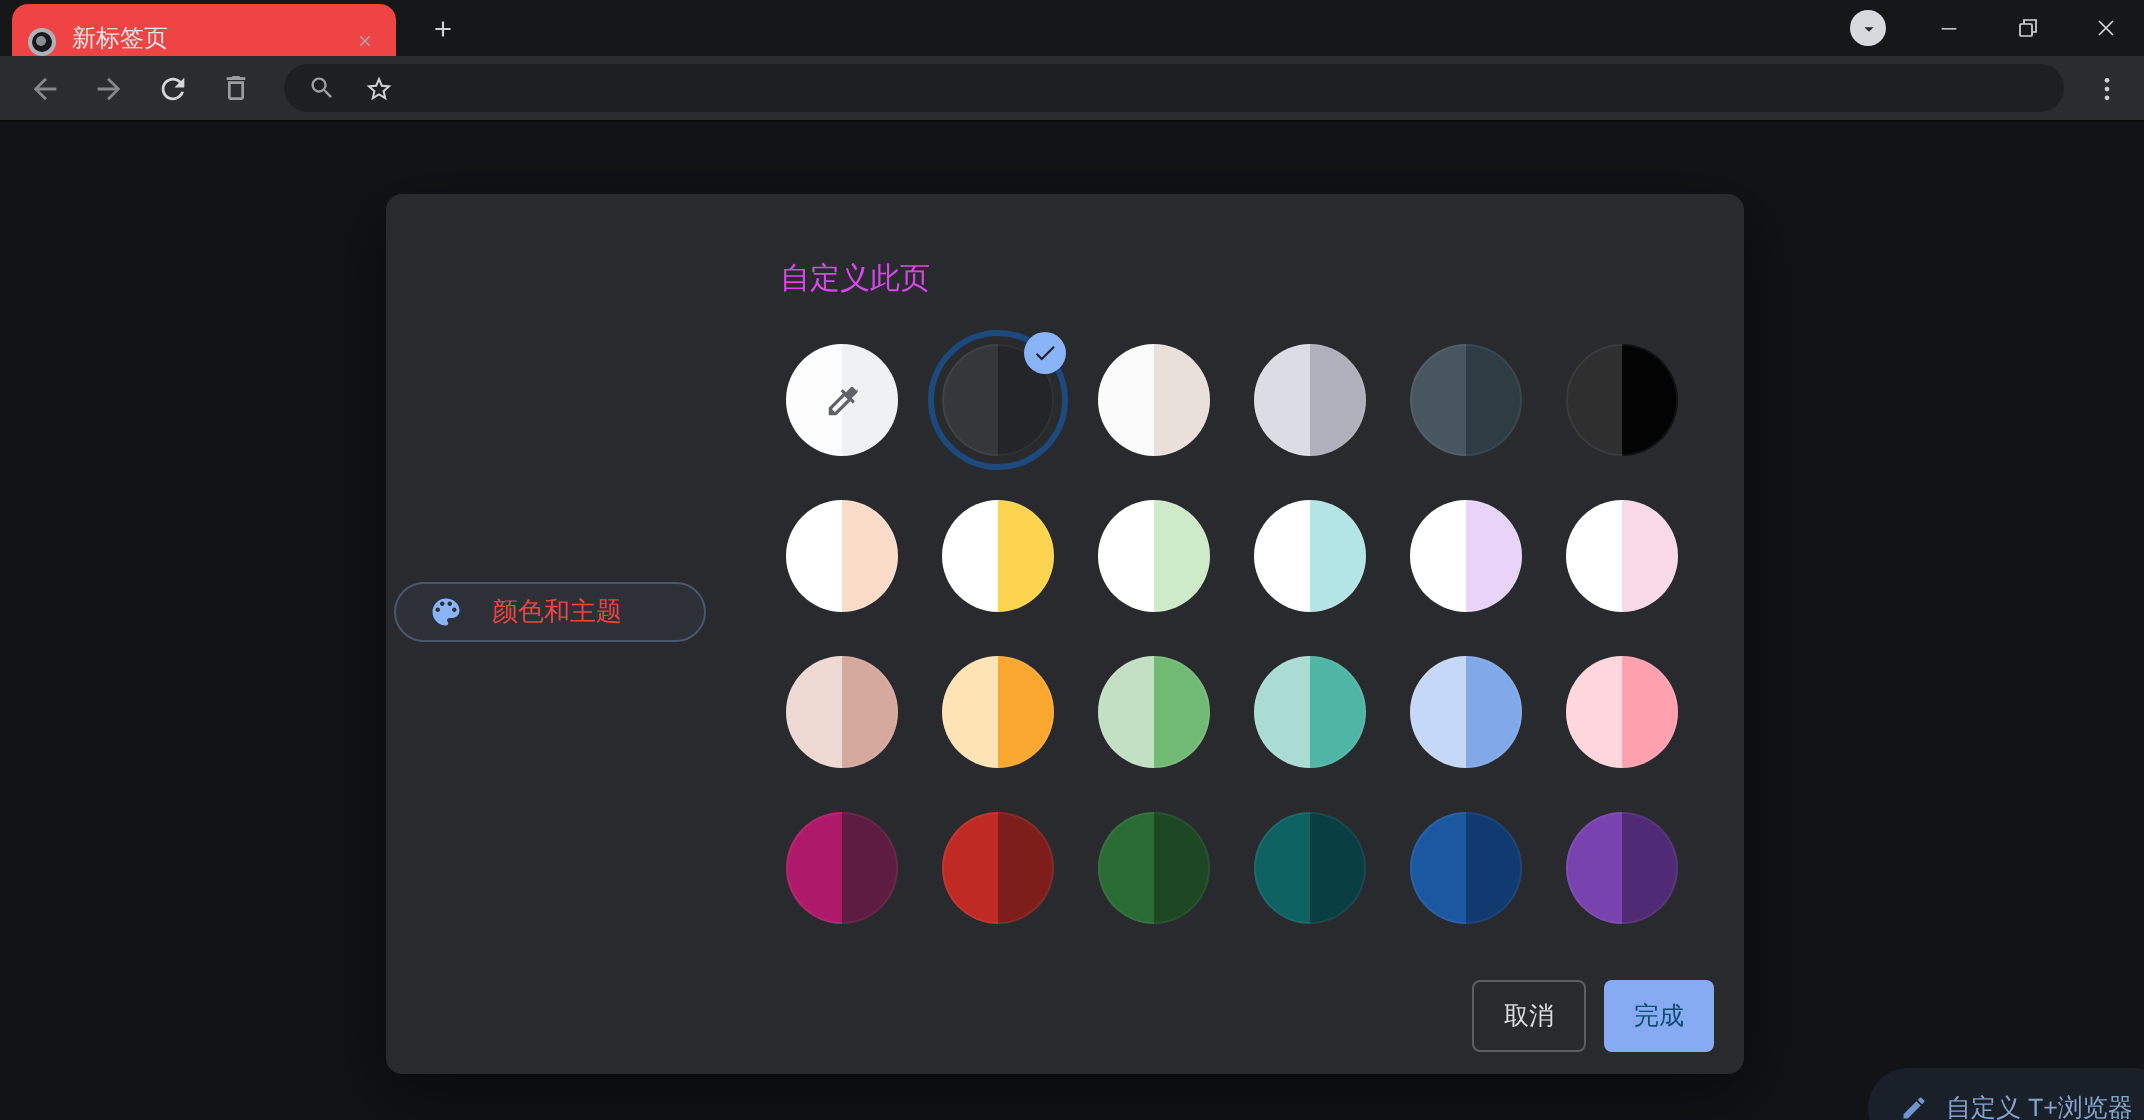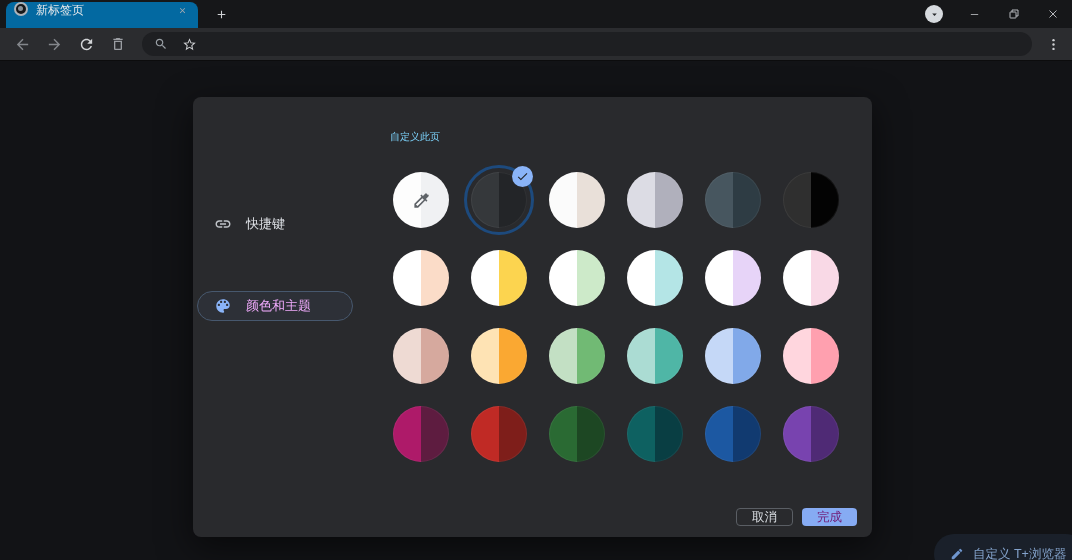--- a/index.html
+++ b/index.html
@@ -8,22 +8,22 @@
     position:relative; overflow:hidden; background:#141517;
     font-family:"Liberation Sans","DejaVu Sans",sans-serif;
     -webkit-font-smoothing:antialiased;
   }
   svg { display:block; }
 
   
   .tabstrip { position:absolute; top:0; left:0; right:0; height:28px; background:#161719; }
   .tab {
     position:absolute; left:6px; top:2px; width:192px; height:26px;
-    background:#0369a1; border-radius:8px 8px 0 0;
-    display:flex; align-items:flex-start; gap:8px; padding:0 8px;
+    background:#ef4444; border-radius:8px 8px 0 0;
+    display:flex; align-items:flex-end; gap:8px; padding:0 8px;
   }
   .favicon { width:14px; height:14px; border-radius:50%; background:#17181a; border:2px solid #aeb3b9; position:relative; flex:0 0 auto; }
   .favicon::after{ content:""; position:absolute; left:2px; top:2px; width:5px; height:5px; border-radius:50%; background:#8a9096; }
   .tab-title { flex:1; color:#e6e8ea; font-size:12px; white-space:nowrap; overflow:hidden; }
   .tab-close { width:16px; height:16px; display:flex; align-items:center; justify-content:center; color:#a6aab0; }
   .newtab-btn { position:absolute; left:212px; top:5px; width:18px; height:18px; display:flex; align-items:center; justify-content:center; color:#cfd1d4; }
   .win-controls { position:absolute; right:0; top:0; height:28px; display:flex; align-items:center; }
   .win-btn { width:39px; height:28px; display:flex; align-items:center; justify-content:center; color:#d2d5d9; }
   .avatar-btn { width:42px; }
   .avatar-circle { width:18px; height:18px; border-radius:50%; background:#d6dade; display:flex; align-items:center; justify-content:center; color:#26282b; }
@@ -46,53 +46,53 @@
   .menu-btn { width:26px; height:26px; display:flex; align-items:center; justify-content:center; color:#cfd1d4; }
 
   
   .content { position:absolute; top:61px; left:0; right:0; bottom:0; background:#121316; }
 
   
   .dialog {
     position:absolute; left:193px; top:97px; width:679px; height:440px;
     background:#292a2d; border-radius:8px; box-shadow:0 10px 34px rgba(0,0,0,.55);
   }
-  .dialog-title { position:absolute; left:197px; top:33px; color:#7dd3fc; font-size:10px; }
+  .dialog-title { position:absolute; left:197px; top:33px; color:#d946ef; font-size:15px; }
 
   .sidebar-item {
     position:absolute; left:4px; width:156px; height:30px;
     display:flex; align-items:center; gap:14px; padding:0 16px;
     color:#dee1e6; font-size:13px; border:1px solid transparent; border-radius:16px;
     white-space:nowrap;
   }
   .sidebar-item .icon { color:#c0c4c9; flex:0 0 auto; }
-  .sidebar-item.selected { border-color:#47586e; background:rgba(138,180,248,.05); color:#f0abfc; }
+  .sidebar-item.selected { border-color:#47586e; background:rgba(138,180,248,.05); color:#ef4444; }
   .sidebar-item.selected .icon { color:#8ab4f8; }
 
   .swatch-grid {
     position:absolute; left:200px; top:75px;
     display:grid; grid-template-columns:repeat(6,56px); grid-auto-rows:56px; gap:22px;
   }
   .swatch-cell { position:relative; width:56px; height:56px; }
   .swatch-circle {
     width:56px; height:56px; border-radius:50%;
     box-shadow:inset 0 0 0 1px rgba(255,255,255,.06);
     display:flex; align-items:center; justify-content:center;
   }
   .swatch-circle .dropper { color:#5f6368; }
   .swatch-cell .ring { position:absolute; inset:-7px; border:3px solid #1d4a7d; border-radius:50%; }
   .swatch-cell .badge {
     position:absolute; top:-6px; right:-6px; width:21px; height:21px; border-radius:50%;
     background:#8ab4f8; color:#1f2124; display:flex; align-items:center; justify-content:center; z-index:2;
   }
 
   .dialog-footer { position:absolute; right:15px; bottom:11px; display:flex; gap:9px; }
-  .btn { height:18px; padding:0 15px; border-radius:4px; font-size:12.5px; display:flex; align-items:center; }
+  .btn { height:36px; padding:0 15px; border-radius:4px; font-size:12.5px; display:flex; align-items:center; }
   .btn-cancel { border:1px solid #5a5e64; background:transparent; color:#dce0e5; }
-  .btn-done { background:#86abf3; color:#701a75; }
+  .btn-done { background:#86abf3; color:#0c4a6e; }
 
   
   .float-pill {
     position:absolute; left:934px; top:534px; height:40px; padding:0 20px 0 16px;
     background:#1a202a; border-radius:20px; display:flex; align-items:center; gap:9px;
     color:#84a3cc; font-size:12.5px; white-space:nowrap;
   }
   .float-pill .icon { color:#6f96cf; }
 </style>
 </head>
@@ -181,28 +181,20 @@
       </svg>
   </div>
 </div>
 
 <div class="content"></div>
 
 <div class="dialog">
   <div class="dialog-title">自定义此页</div>
 
 
-  <div class="sidebar-item" style="top:112px;">
-    <span class="icon">
-      <svg width="18" height="18" viewBox="0 0 24 24" fill="currentColor">
-          <path d="M3.9 12c0-1.71 1.39-3.1 3.1-3.1h4V7H7c-2.76 0-5 2.24-5 5s2.24 5 5 5h4v-1.9H7c-1.71 0-3.1-1.39-3.1-3.1zM8 13h8v-2H8v2zm9-6h-4v1.9h4c1.71 0 3.1 1.39 3.1 3.1s-1.39 3.1-3.1 3.1h-4V17h4c2.76 0 5-2.24 5-5s-2.24-5-5-5z"></path>
-        </svg>
-    </span>
-    <span>快捷键</span>
-  </div>
 
 
   <div class="sidebar-item selected" style="top:194px;">
     <span class="icon">
       <svg width="18" height="18" viewBox="0 0 24 24" fill="currentColor">
           <path d="M12 3c-4.97 0-9 4.03-9 9s4.03 9 9 9c.83 0 1.5-.67 1.5-1.5 0-.39-.15-.74-.39-1.01-.23-.26-.38-.61-.38-.99 0-.83.67-1.5 1.5-1.5H16c2.76 0 5-2.24 5-5 0-4.42-4.03-8-9-8zm-5.5 9c-.83 0-1.5-.67-1.5-1.5S5.67 9 6.5 9 8 9.67 8 10.5 7.33 12 6.5 12zm3-4C8.67 8 8 7.33 8 6.5S8.67 5 9.5 5s1.5.67 1.5 1.5S10.33 8 9.5 8zm5 0c-.83 0-1.5-.67-1.5-1.5S13.67 5 14.5 5s1.5.67 1.5 1.5S15.33 8 14.5 8zm3 4c-.83 0-1.5-.67-1.5-1.5S16.67 9 17.5 9s1.5.67 1.5 1.5-.67 1.5-1.5 1.5z"></path>
         </svg>
     </span>
     <span>颜色和主题</span>
   </div>

